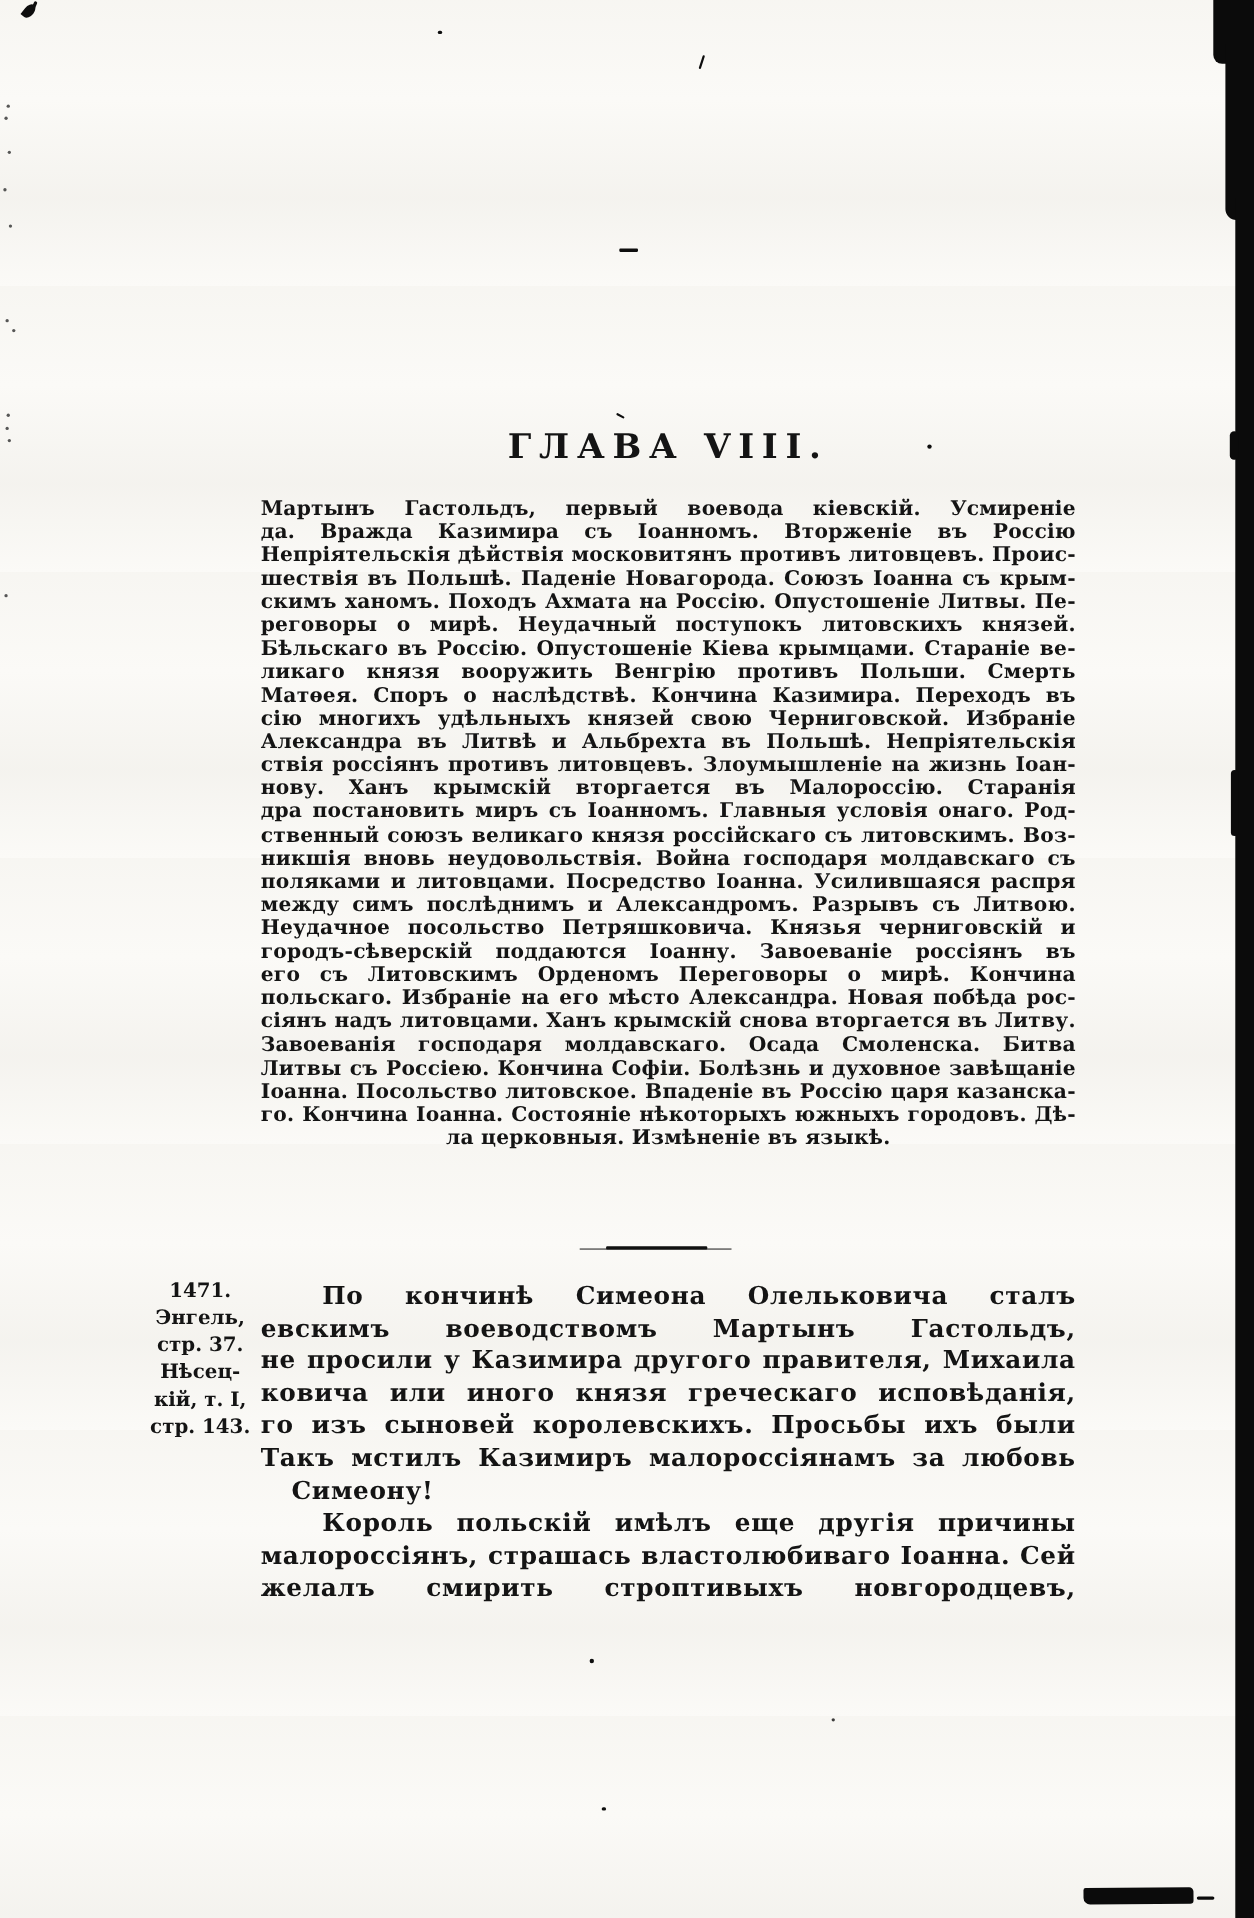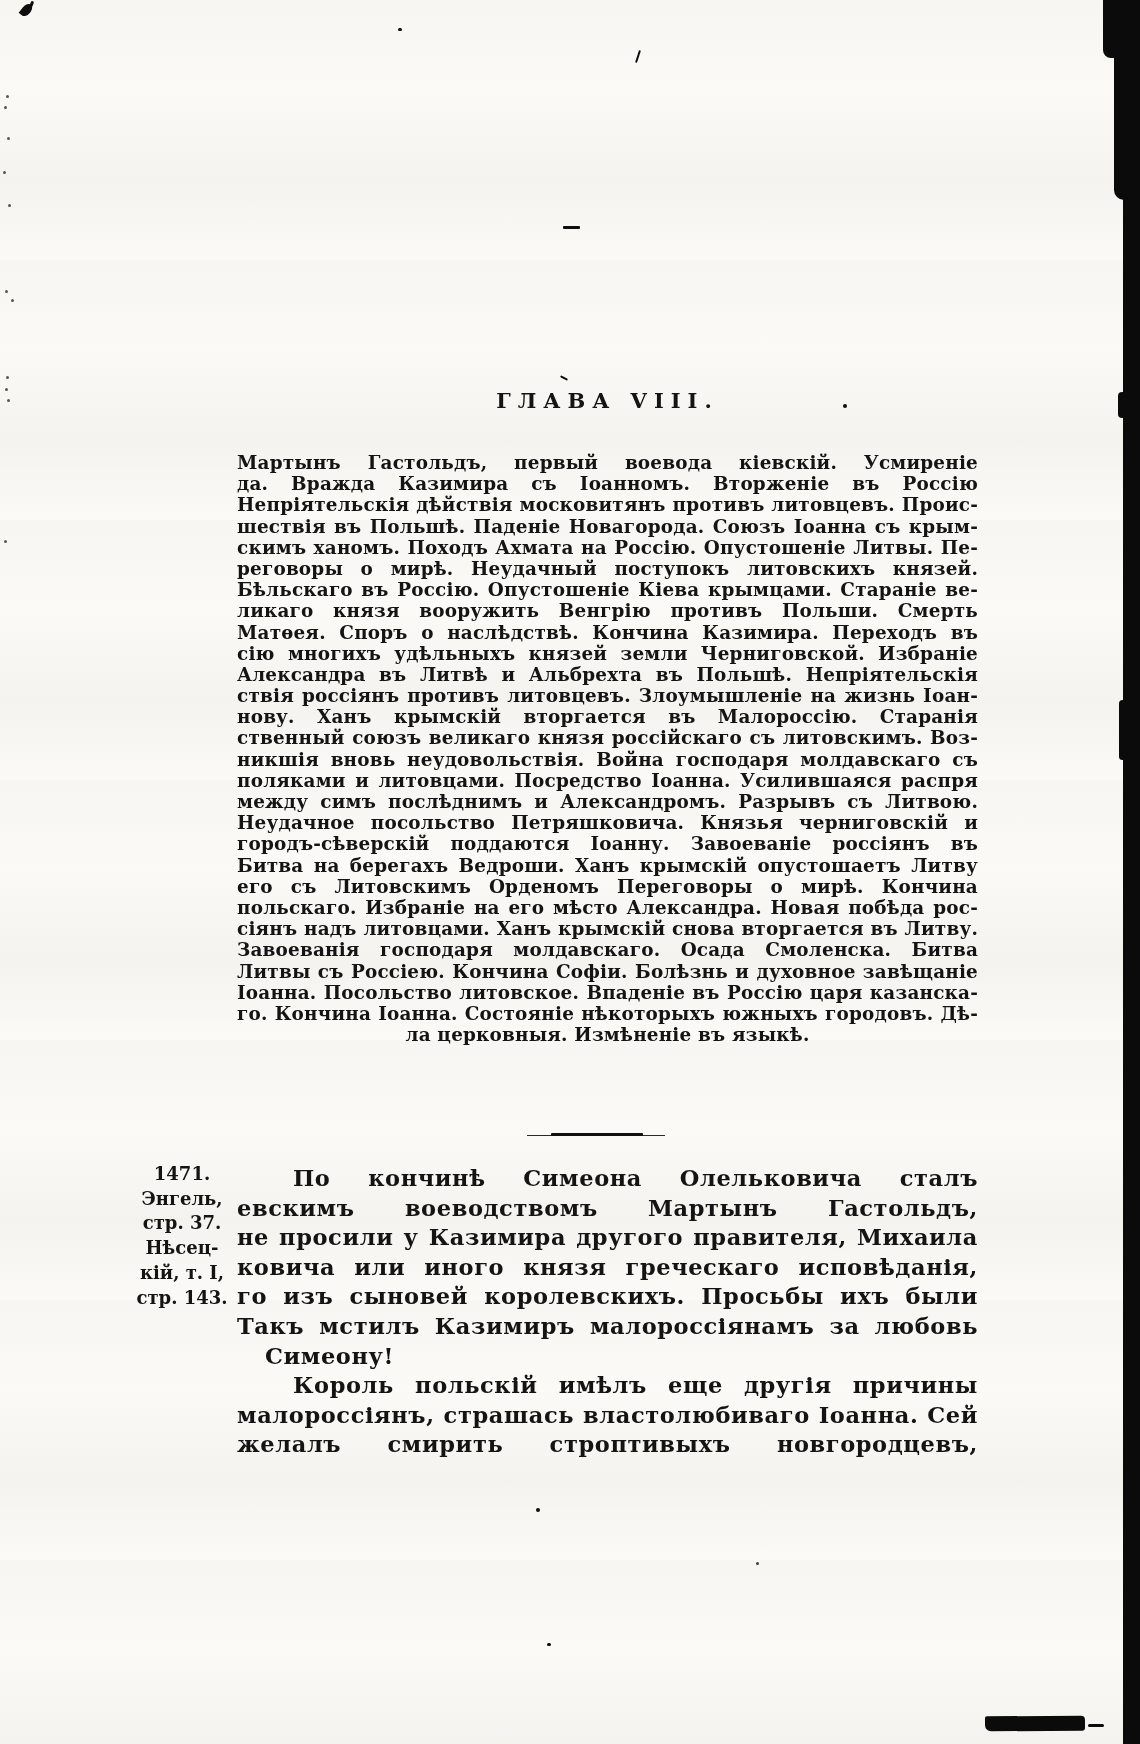--- a/index.html
+++ b/index.html
@@ -11,21 +11,21 @@
         rgba(240,238,232,.35) 0px, rgba(255,255,255,0) 90px,
         rgba(236,234,228,.45) 180px, rgba(255,255,255,0) 260px),
       #fbfaf7;
     overflow:hidden;
     font-family:"DejaVu Serif","Liberation Serif",serif;
     color:#141414;
   }
   
   #chapter-heading{
     position:absolute;left:237px;top:388px;width:741px;
-    text-align:center;font-size:21px;font-weight:700;
+    text-align:center;font-size:31px;font-weight:700;
     letter-spacing:7px;white-space:nowrap;
   }
   
   #summary{
     position:absolute;left:237px;top:452px;width:741px;
     font-size:18.4px;font-weight:700;line-height:21.2px;
     letter-spacing:.2px;
   }
   .sline{text-align:justify;text-align-last:justify;height:21.2px;overflow:hidden;}
   .sline.center{text-align:left;text-align-last:center;}
@@ -110,31 +110,31 @@
   <div id="summary">
     <div class="sline">Мартынъ Гастольдъ, первый воевода кіевскій. Усмиреніе Новагоро-</div>
     <div class="sline">да. Вражда Казимира съ Іоанномъ. Вторженіе въ Россію моголовъ.</div>
     <div class="sline">Непріятельскія дѣйствія московитянъ противъ литовцевъ. Проис-</div>
     <div class="sline">шествія въ Польшѣ. Паденіе Новагорода. Союзъ Іоанна съ крым-</div>
     <div class="sline">скимъ ханомъ. Походъ Ахмата на Россію. Опустошеніе Литвы. Пе-</div>
     <div class="sline">реговоры о мирѣ. Неудачный поступокъ литовскихъ князей. Бѣгство</div>
     <div class="sline">Бѣльскаго въ Россію. Опустошеніе Кіева крымцами. Стараніе ве-</div>
     <div class="sline">ликаго князя вооружить Венгрію противъ Польши. Смерть короля</div>
     <div class="sline">Матѳея. Споръ о наслѣдствѣ. Кончина Казимира. Переходъ въ Рос-</div>
-    <div class="sline">сію многихъ удѣльныхъ князей земли Черниговской. Избраніе</div>
+    <div class="sline">сію многихъ удѣльныхъ князей свою Черниговской. Избраніе</div>
     <div class="sline">Александра въ Литвѣ и Альбрехта въ Польшѣ. Непріятельскія дѣй-</div>
     <div class="sline">ствія россіянъ противъ литовцевъ. Злоумышленіе на жизнь Іоан-</div>
     <div class="sline">нову. Ханъ крымскій вторгается въ Малороссію. Старанія Алексан-</div>
+    <div class="sline">дра постановить миръ съ Іоанномъ. Главныя условія онаго. Род-</div>
     <div class="sline">ственный союзъ великаго князя россійскаго съ литовскимъ. Воз-</div>
     <div class="sline">никшія вновь неудовольствія. Война господаря молдавскаго съ</div>
     <div class="sline">поляками и литовцами. Посредство Іоанна. Усилившаяся распря</div>
     <div class="sline">между симъ послѣднимъ и Александромъ. Разрывъ съ Литвою.</div>
     <div class="sline">Неудачное посольство Петряшковича. Князья черниговскій и нов-</div>
     <div class="sline">городъ-сѣверскій поддаются Іоанну. Завоеваніе россіянъ въ Литвѣ.</div>
-    <div class="sline">Битва на берегахъ Ведроши. Ханъ крымскій опустошаетъ Литву</div>
     <div class="sline">его съ Литовскимъ Орденомъ Переговоры о мирѣ. Кончина короля</div>
     <div class="sline">польскаго. Избраніе на его мѣсто Александра. Новая побѣда рос-</div>
     <div class="sline">сіянъ надъ литовцами. Ханъ крымскій снова вторгается въ Литву.</div>
     <div class="sline">Завоеванія господаря молдавскаго. Осада Смоленска. Битва близъ</div>
     <div class="sline">Литвы съ Россіею. Кончина Софіи. Болѣзнь и духовное завѣщаніе</div>
     <div class="sline">Іоанна. Посольство литовское. Впаденіе въ Россію царя казанска-</div>
     <div class="sline">го. Кончина Іоанна. Состояніе нѣкоторыхъ южныхъ городовъ. Дѣ-</div>
     <div class="sline center">ла церковныя. Измѣненіе въ языкѣ.</div>
   </div>
 

